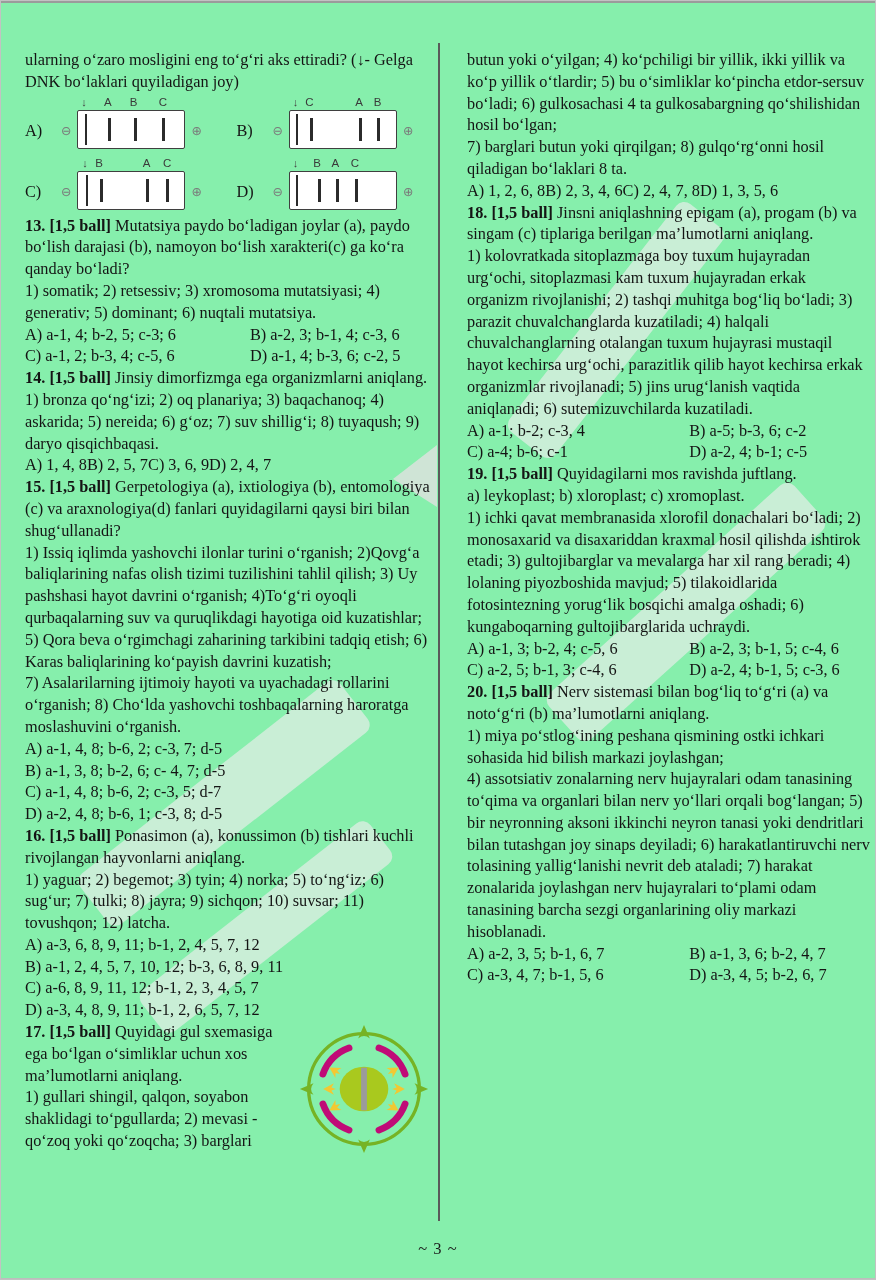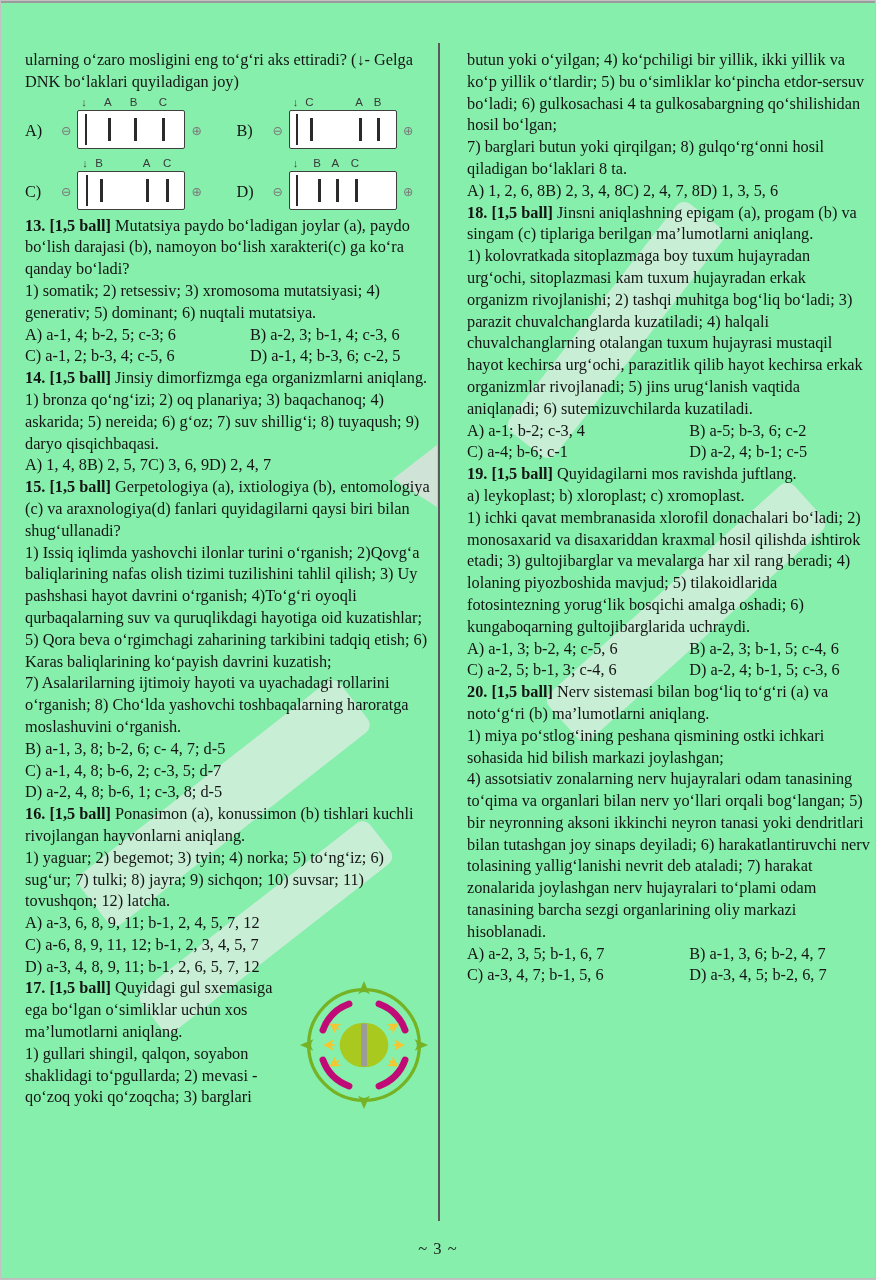--- a/index.html
+++ b/index.html
@@ -166,28 +166,30 @@
             <span class="ans-opt">A) 1, 4, 8</span>
             <span class="ans-opt">B) 2, 5, 7</span>
             <span class="ans-opt">C) 3, 6, 9</span>
             <span class="ans-opt">D) 2, 4, 7</span>
           </div>
         </div>
         <div class="question">
           <p class="body-text"><span class="q-num">15. [1,5 ball] </span>Gerpetologiya (a), ixtiologiya (b), entomologiya (c) va araxnologiya(d) fanlari quyidagilarni qaysi biri bilan shug‘ullanadi?</p>
           <p class="body-text">1) Issiq iqlimda yashovchi ilonlar turini o‘rganish; 2)Qovg‘a baliqlarining nafas olish tizimi tuzilishini tahlil qilish; 3) Uy pashshasi hayot davrini o‘rganish; 4)To‘g‘ri oyoqli qurbaqalarning suv va quruqlikdagi hayotiga oid kuzatishlar; 5) Qora beva o‘rgimchagi zaharining tarkibini tadqiq etish; 6) Karas baliqlarining ko‘payish davrini kuzatish;</p>
           <p class="body-text">7) Asalarilarning ijtimoiy hayoti va uyachadagi rollarini o‘rganish; 8) Cho‘lda yashovchi toshbaqalarning haroratga moslashuvini o‘rganish.</p>
+          <div class="ans-row one"><span class="ans-opt">A) a-1, 4, 8; b-6, 2; c-3, 7; d-5</span></div>
           <div class="ans-row one"><span class="ans-opt">B) a-1, 3, 8; b-2, 6; c- 4, 7; d-5</span></div>
           <div class="ans-row one"><span class="ans-opt">C) a-1, 4, 8; b-6, 2; c-3, 5; d-7</span></div>
           <div class="ans-row one"><span class="ans-opt">D) a-2, 4, 8; b-6, 1; c-3, 8; d-5</span></div>
         </div>
         <div class="question">
           <p class="body-text"><span class="q-num">16. [1,5 ball] </span>Ponasimon (a), konussimon (b) tishlari kuchli rivojlangan hayvonlarni aniqlang.</p>
           <p class="body-text">1) yaguar; 2) begemot; 3) tyin; 4) norka; 5) to‘ng‘iz; 6) sug‘ur; 7) tulki; 8) jayra; 9) sichqon; 10) suvsar; 11) tovushqon; 12) latcha.</p>
           <div class="ans-row one"><span class="ans-opt">A) a-3, 6, 8, 9, 11; b-1, 2, 4, 5, 7, 12</span></div>
+          <div class="ans-row one"><span class="ans-opt">B) a-1, 2, 4, 5, 7, 10, 12; b-3, 6, 8, 9, 11</span></div>
           <div class="ans-row one"><span class="ans-opt">C) a-6, 8, 9, 11, 12; b-1, 2, 3, 4, 5, 7</span></div>
           <div class="ans-row one"><span class="ans-opt">D) a-3, 4, 8, 9, 11; b-1, 2, 6, 5, 7, 12</span></div>
         </div>
         <div class="question">
           <div class="flower-wrap">
   <svg viewBox="0 0 140 140" width="136" height="136">
 
     <circle cx="70" cy="70" r="57" fill="none" stroke="var(--fl-ring)" stroke-width="3.4"></circle>
 
     <g fill="var(--fl-ring)">
@@ -222,21 +224,21 @@
         </div>
       </div>
   </div>
 
   <div class="col col-right" id="right-questions">
       <div class="question">
         <p class="body-text">butun yoki o‘yilgan; 4) ko‘pchiligi bir yillik, ikki yillik va ko‘p yillik o‘tlardir; 5) bu o‘simliklar ko‘pincha etdor-sersuv bo‘ladi; 6) gulkosachasi 4 ta gulkosabargning qo‘shilishidan hosil bo‘lgan;</p>
         <p class="body-text">7) barglari butun yoki qirqilgan; 8) gulqo‘rg‘onni hosil qiladigan bo‘laklari 8 ta.</p>
         <div class="ans-row four">
           <span class="ans-opt">A) 1, 2, 6, 8</span>
-          <span class="ans-opt">B) 2, 3, 4, 8</span>
+          <span class="ans-opt">B) 2, 3, 4, 6</span>
           <span class="ans-opt">C) 2, 4, 7, 8</span>
           <span class="ans-opt">D) 1, 3, 5, 6</span>
         </div>
       </div>
       <div class="question">
         <p class="body-text"><span class="q-num">18. [1,5 ball] </span>Jinsni aniqlashning epigam (a), progam (b) va singam (c) tiplariga berilgan ma’lumotlarni aniqlang.</p>
         <p class="body-text">1) kolovratkada sitoplazmaga boy tuxum hujayradan urg‘ochi, sitoplazmasi kam tuxum hujayradan erkak organizm rivojlanishi; 2) tashqi muhitga bog‘liq bo‘ladi; 3) parazit chuvalchanglarda kuzatiladi; 4) halqali chuvalchanglarning otalangan tuxum hujayrasi mustaqil hayot kechirsa urg‘ochi, parazitlik qilib hayot kechirsa erkak organizmlar rivojlanadi; 5) jins urug‘lanish vaqtida aniqlanadi; 6) sutemizuvchilarda kuzatiladi.</p>
         <div class="ans-row two">
           <span class="ans-opt">A) a-1; b-2; c-3, 4</span>
           <span class="ans-opt">B) a-5; b-3, 6; c-2</span>

